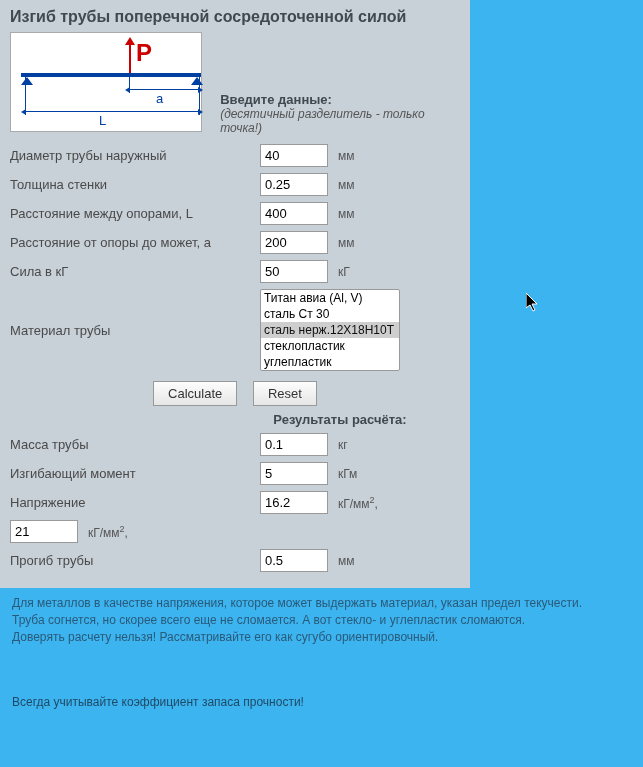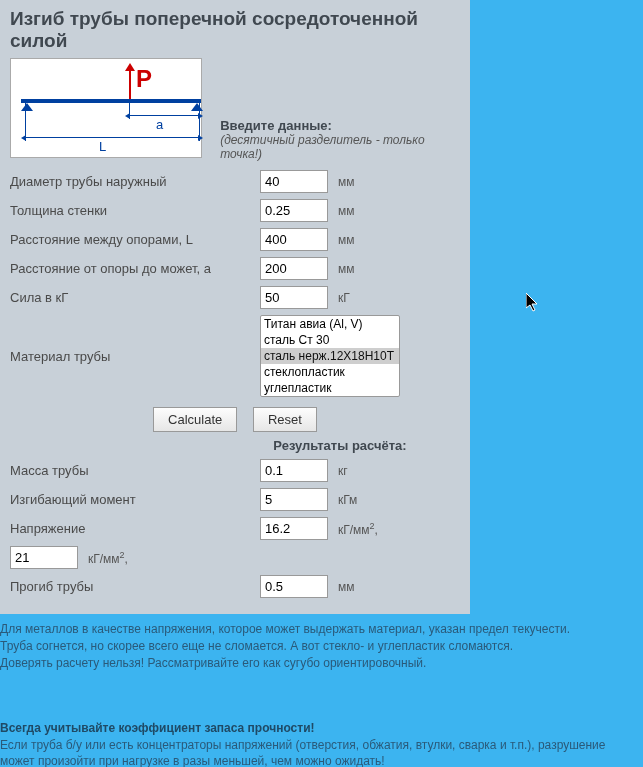--- a/index.html
+++ b/index.html
@@ -9,21 +9,21 @@
       background: #3cb4f0;
       color: #4a4a4a;
       width: 643px;
     }
     .panel {
       background: #c8d0d8;
       padding: 8px 10px 10px 10px;
       width: 470px;
     }
     .title {
-      font-size: 19px;
+      font-size: 16px;
       font-weight: bold;
       color: #404850;
       margin-bottom: 6px;
     }
     .diagram {
       background: #fff;
       width: 200px;
       height: 100px;
       border: 1px solid #aaa;
       position: relative;
@@ -171,28 +171,28 @@
       margin: 0 6px;
     }
     .results-heading {
       font-weight: bold;
       color: #404850;
       text-align: center;
       margin: 4px 0 6px 230px;
       width: 200px;
     }
     .notes {
-      padding: 6px 8px 10px 0;
+      padding: 6px 8px 10px 12px;
       font-size: 12px;
       line-height: 1.35;
       color: #2a5a7a;
       width: 630px;
     }
     .notes p { margin: 1px 0; }
-    .notes .bold { font-weight: bold; color:#1f4a66;margin-top:48px; }
+    .notes .bold { font-weight: normal; color:#1f4a66;margin-top:48px; }
     .cursor {
       position: fixed;
       top: 293px;
       left: 526px;
       font-size: 18px;
       color:#000;
       pointer-events:none;
     }
   </style>
 </head>
@@ -321,20 +321,19 @@
       <span class="unit">мм</span>
     </div>
   </div>
 </div>
 
 <div class="notes">
   <p>Для металлов в качестве напряжения, которое может выдержать материал, указан предел текучести.</p>
   <p>Труба согнется, но скорее всего еще не сломается. А вот стекло- и углепластик сломаются.</p>
   <p>Доверять расчету нельзя! Рассматривайте его как сугубо ориентировочный.</p>
   <p class="bold">Всегда учитывайте коэффициент запаса прочности!</p>
-  <p>Если труба б/у или есть концентраторы напряжений (отверстия, обжатия, втулки, сварка и т.п.), разрушение может произойти при нагрузке в разы меньшей, чем можно ожидать!</p>
 </div>
 
 <div class="cursor">
   <svg width="16" height="20" viewBox="0 0 16 20">
       <path d="M0 0 L0 15 L4 12 L7 18 L9 17 L6 11 L11 11 Z" fill="#000" stroke="#fff" stroke-width="1"></path>
     </svg>
 </div>
 
 </body></html>

